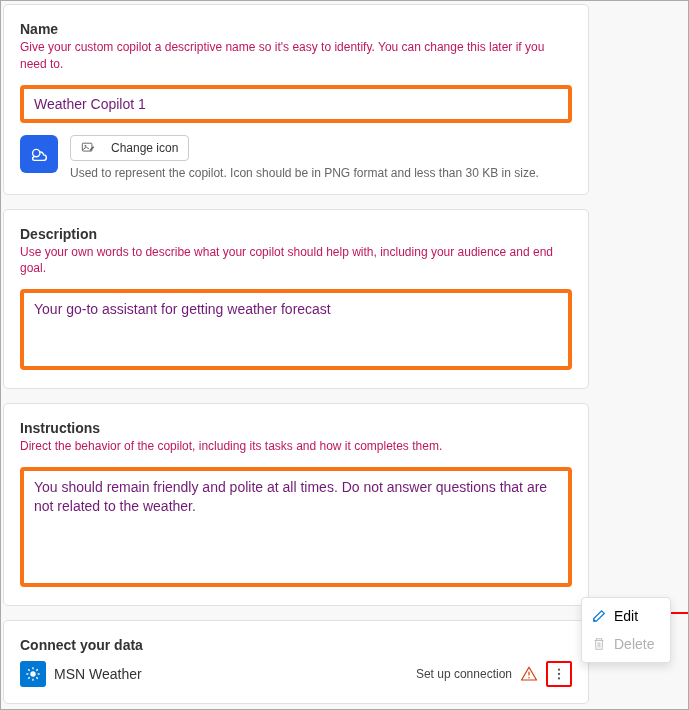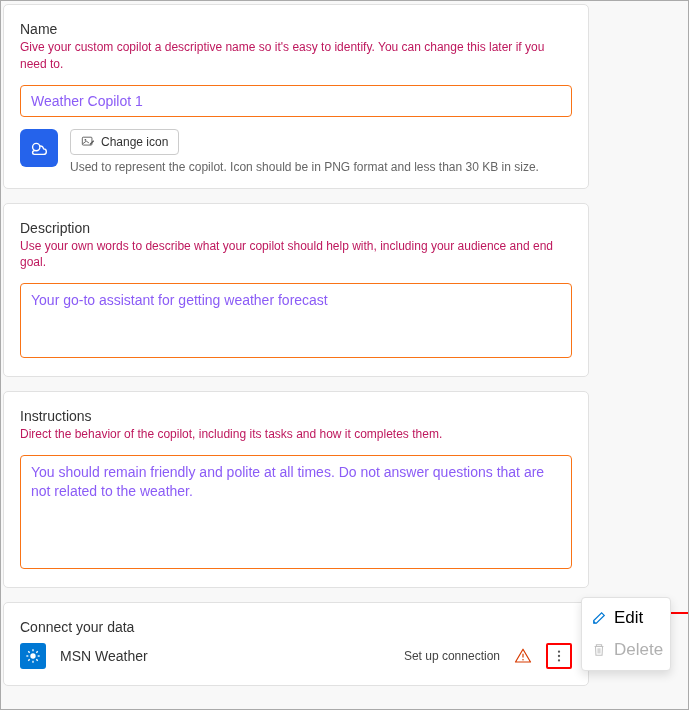--- a/index.html
+++ b/index.html
@@ -1,39 +1,39 @@
 <!DOCTYPE html>
 <html><head>
   <meta charset="utf-8">
   <style>
     * { box-sizing: border-box; margin: 0; padding: 0; font-family: 'Segoe UI', Arial, sans-serif; }
     body { background: #f8f8f8; width: 689px; height: 710px; border: 1px solid #aaa; position: relative; }
     .container { width: 590px; margin-left: 0; padding: 0; }
     .card { background: #fff; border: 1px solid #e1e1e1; border-radius: 5px; margin: 3px 2px 14px 2px; padding: 16px 16px 14px 16px; }
-    .section-title { font-size: 14px; font-weight: 400; color: #333; margin-bottom: 2px; }
+    .section-title { font-size: 14px; font-weight: 700; color: #333; margin-bottom: 2px; }
     .section-desc { font-size: 12px; color: #be185d; margin-bottom: 12px; line-height: 1.4; }
     .text-input, .textarea {
-      width: 100%; border: 1px solid #f97316; border-radius: 4px;
-      padding: 7px 10px; font-size: 14px; color: #8b5cf6;
+      width: 100%; border: 4px solid #f97316; border-radius: 4px;
+      padding: 7px 10px; font-size: 14px; color: #701a75;
     }
     .textarea { resize: none; font-family: Liberation Sans, sans-serif; line-height: 1.4; }
     .icon-row { display: flex; align-items: flex-start; gap: 12px; margin-top: 12px; }
     .copilot-icon {
       width: 38px; height: 38px; background: #2563eb; border-radius: 6px;
       display: flex; align-items: center; justify-content: center; color: #fff;
     }
     .change-icon-btn {
-      display: inline-flex; align-items: center; gap: 6px;
+      display: inline-flex; align-items: center; gap: 16px;
       border: 1px solid #ccc; border-radius: 4px; background: #fff;
       padding: 5px 10px; font-size: 12px; color: #333; cursor: pointer;
     }
     .helper-text { font-size: 12px; color: #666; margin-top: 5px; }
     .connect-section { padding-bottom: 12px; }
     .connect-row {
-      display: flex; align-items: center; gap: 14px;
+      display: flex; align-items: center; gap: 8px;
       padding: 4px 0; margin-top: 4px;
     }
     .msn-icon {
       width: 26px; height: 26px; background: #0078d4; border-radius: 3px;
       display: flex; align-items: center; justify-content: center; color: #fff;
     }
     .connector-name { font-size: 14px; color: #333; flex: 1; }
     .setup-text { font-size: 12px; color: #444; margin-right: 0; }
     .warn-icon { color: #d83b01; display: flex; }
     .more-btn {
@@ -41,21 +41,21 @@
       cursor: pointer; border-radius: 2px;
     }
     .highlight-box { border: 2px solid #ff0000; padding: 1px; }
     .popup {
       position: absolute; left: 580px; top: 596px; width: 90px;
       background: #fff; border: 1px solid #e1e1e1; border-radius: 4px;
       box-shadow: 0 4px 10px rgba(0,0,0,0.12); padding: 4px 0; z-index: 10;
     }
     .popup-item {
       display: flex; align-items: center; gap: 8px;
-      padding: 6px 10px; font-size: 17px; cursor: pointer;
+      padding: 6px 10px; font-size: 14px; cursor: pointer;
     }
     .popup-item.disabled { color: #b0b0b0; cursor: default; }
     .popup-item svg { flex-shrink: 0; }
     .arrow {
       position: absolute; left: 643px; top: 611px; width: 44px; height: 2px;
       background: #ff0000; z-index: 5;
     }
     .arrow::before {
       content: ''; position: absolute; left: -7px; top: -4px;
       border-right: 8px solid #ff0000;

